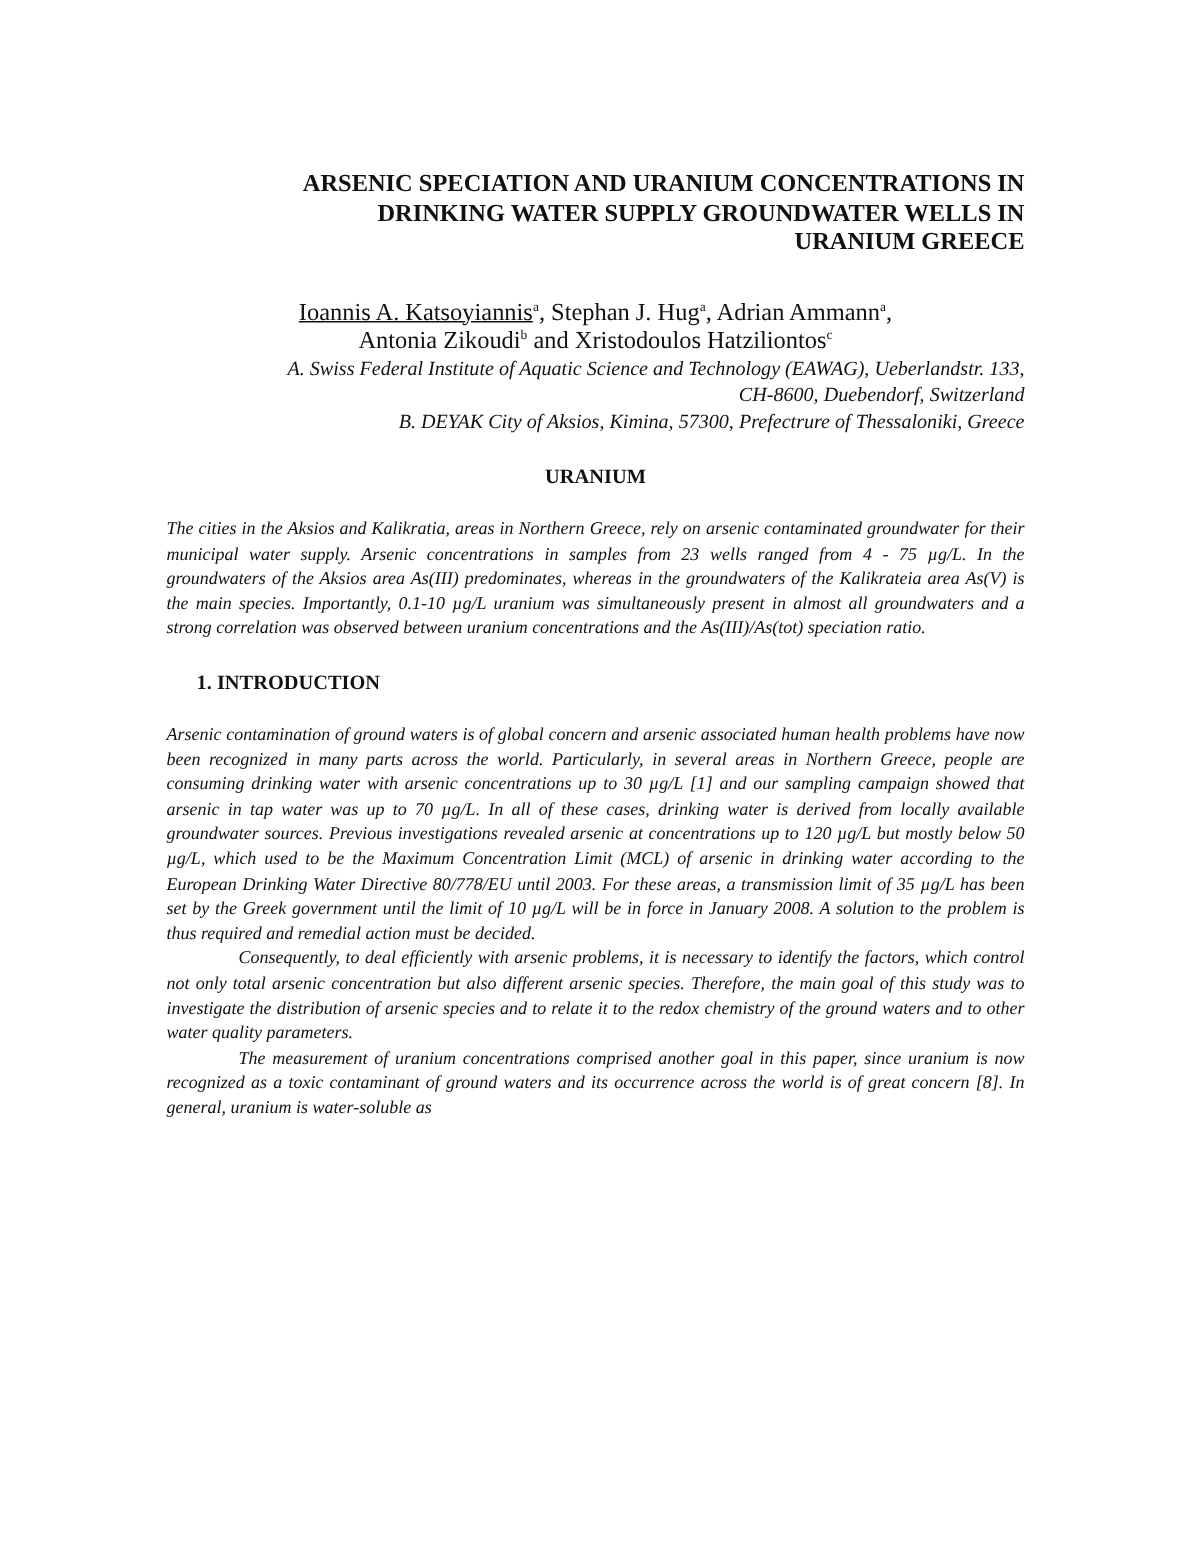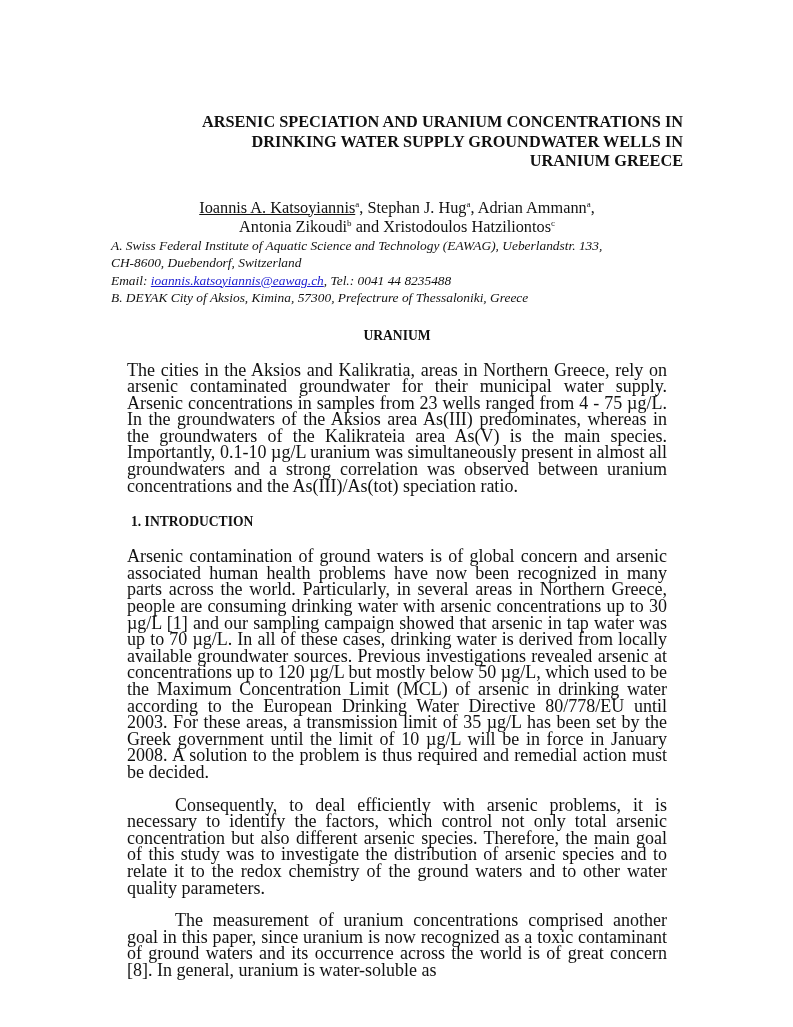--- a/index.html
+++ b/index.html
@@ -3,24 +3,24 @@
 <meta charset="utf-8">
 <style>
   html, body { margin: 0; padding: 0; background: #ffffff; }
   body { width: 793px; height: 1027px; position: relative; overflow: hidden;
          font-family: "Liberation Serif", serif; color: #111; }
   .page { position: absolute; left: 111px; top: 112px; width: 572px; }
   .title { font-weight: bold; font-size: 16.3px; line-height: 19.5px; text-align: right; margin: 0; }
   .authors { text-align: center; font-size: 16.3px; line-height: 19.5px; margin-top: 27px; }
   .authors .u { text-decoration: underline; }
   .authors sup { font-size: 9px; vertical-align: 6px; line-height: 0; }
-  .affil { text-align: left; font-style: italic; font-size: 13.4px; line-height: 17.5px; }
+  .affil { text-align: right; font-style: italic; font-size: 13.4px; line-height: 17.5px; }
   .affil a { color: #1a1ad0; text-decoration: underline; }
   .abstract-h { text-align: center; font-weight: bold; font-size: 13.6px; margin-top: 21px; margin-bottom: 18px; }
-  .para { font-size: 18px; line-height: 16.6px; text-align: justify; margin: 16px; }
+  .para { font-size: 12px; line-height: 16.6px; text-align: justify; margin: 0; font-style: italic; }
   .indent { text-indent: 48px; }
   .sec-h { font-weight: bold; font-size: 13.6px; margin-top: 20px; margin-bottom: 18px; margin-left: 20px; }
 </style>
 </head>
 <body>
 
 <div class="page">
   <h1 class="title">
     <span>ARSENIC SPECIATION AND URANIUM CONCENTRATIONS IN</span><br>
     <span>DRINKING WATER SUPPLY GROUNDWATER WELLS IN</span><br>
@@ -28,21 +28,20 @@
   </h1>
 
   <div class="authors">
     <span class="u">Ioannis A. Katsoyiannis</span><sup>a</sup><span>, </span><span>Stephan J. Hug</span><sup>a</sup><span>, </span><span>Adrian Ammann</span><sup>a</sup><span>,</span><br>
     <span>Antonia Zikoudi</span><sup>b</sup><span> and </span><span>Xristodoulos Hatziliontos</span><sup>c</sup>
   </div>
 
   <div class="affil">
     <div>A. Swiss Federal Institute of Aquatic Science and Technology (EAWAG), Ueberlandstr. 133,</div>
     <div>CH-8600, Duebendorf, Switzerland</div>
-    <div><span>Email: </span><a>ioannis.katsoyiannis@eawag.ch</a><span>, Tel.: 0041 44 8235488</span></div>
     <div>B. DEYAK City of Aksios, Kimina, 57300, Prefectrure of Thessaloniki, Greece</div>
   </div>
 
   <div class="abstract-h">URANIUM</div>
   <p class="para">The cities in the Aksios and Kalikratia, areas in Northern Greece, rely on arsenic contaminated groundwater for their municipal water supply. Arsenic concentrations in samples from 23 wells ranged from 4 - 75 µg/L. In the groundwaters of the Aksios area As(III) predominates, whereas in the groundwaters of the Kalikrateia area As(V) is the main species. Importantly, 0.1-10 µg/L uranium was simultaneously present in almost all groundwaters and a strong correlation was observed between uranium concentrations and the As(III)/As(tot) speciation ratio.</p>
 
   <div class="sec-h">1. INTRODUCTION</div>
   <p class="para">Arsenic contamination of ground waters is of global concern and arsenic associated human health problems have now been recognized in many parts across the world. Particularly, in several areas in Northern Greece, people are consuming drinking water with arsenic concentrations up to 30 µg/L [1] and our sampling campaign showed that arsenic in tap water was up to 70 µg/L. In all of these cases, drinking water is derived from locally available groundwater sources. Previous investigations revealed arsenic at concentrations up to 120 µg/L but mostly below 50 µg/L, which used to be the Maximum Concentration Limit (MCL) of arsenic in drinking water according to the European Drinking Water Directive 80/778/EU until 2003. For these areas, a transmission limit of 35 µg/L has been set by the Greek government until the limit of 10 µg/L will be in force in January 2008. A solution to the problem is thus required and remedial action must be decided.</p>
   <p class="para indent">Consequently, to deal efficiently with arsenic problems, it is necessary to identify the factors, which control not only total arsenic concentration but also different arsenic species. Therefore, the main goal of this study was to investigate the distribution of arsenic species and to relate it to the redox chemistry of the ground waters and to other water quality parameters.</p>
   <p class="para indent">The measurement of uranium concentrations comprised another goal in this paper, since uranium is now recognized as a toxic contaminant of ground waters and its occurrence across the world is of great concern [8]. In general, uranium is water-soluble as</p>

